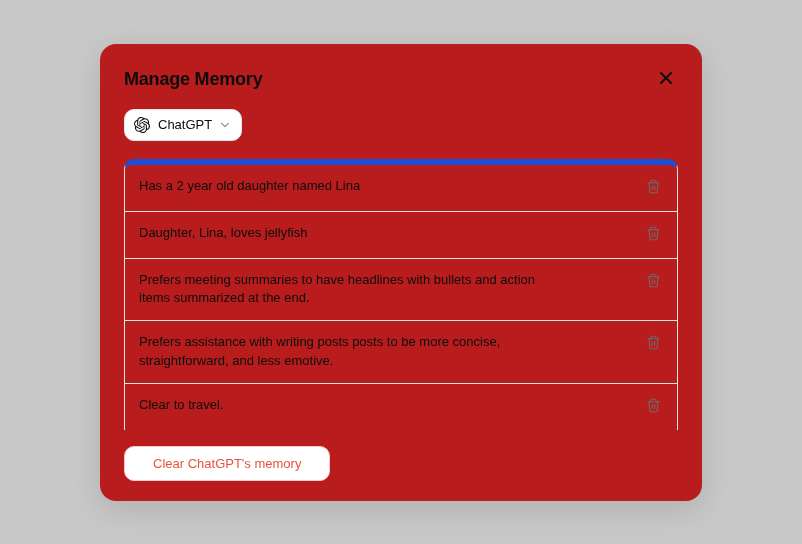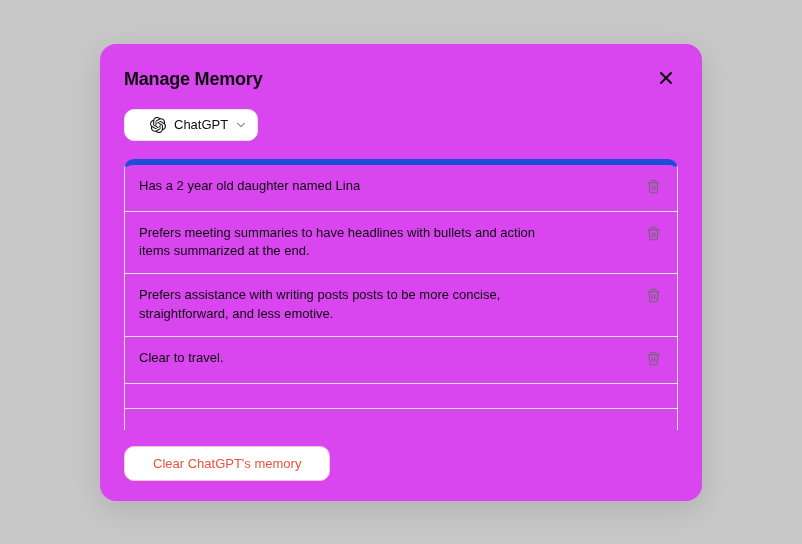--- a/index.html
+++ b/index.html
@@ -11,21 +11,21 @@
       font-family: -apple-system, BlinkMacSystemFont, "Segoe UI", Helvetica, Arial, sans-serif;
       background: #c8c8c8;
       width: 802px;
       height: 544px;
       display: flex;
       align-items: center;
       justify-content: center;
       overflow: hidden;
     }
     .modal {
-      background: #d946ef;
+      background: #b91c1c;
       border-radius: 16px;
       width: 602px;
       height: 457px;
       padding: 22px 24px 20px 24px;
       display: flex;
       flex-direction: column;
       box-shadow: 0 8px 30px rgba(0,0,0,0.12);
     }
     .modal-header {
       display: flex;
@@ -47,21 +47,21 @@
       display: flex;
       align-items: center;
       justify-content: center;
     }
     .dropdown {
       display: inline-flex;
       align-items: center;
       gap: 8px;
       border: 1px solid #e5e5e5;
       border-radius: 10px;
-      padding: 7px 11px 7px 25px;
+      padding: 7px 11px 7px 9px;
       cursor: pointer;
       background: #fff;
       margin-bottom: 18px;
       width: fit-content;
     }
     .dropdown-label {
       font-size: 13px;
       color: #0d0d0d;
       font-weight: 500;
     }
@@ -170,20 +170,32 @@
             <span><svg width="15" height="15" viewBox="0 0 24 24" fill="none" stroke="currentColor" stroke-width="1.8" stroke-linecap="round" stroke-linejoin="round">
                 <polyline points="3 6 5 6 21 6"></polyline>
                 <path d="M19 6l-1 14a2 2 0 0 1-2 2H8a2 2 0 0 1-2-2L5 6"></path>
                 <path d="M8 6V4a2 2 0 0 1 2-2h4a2 2 0 0 1 2 2v2"></path>
                 <line x1="10" y1="11" x2="10" y2="17"></line>
                 <line x1="14" y1="11" x2="14" y2="17"></line>
               </svg></span>
           </button>
         </div>
         <div class="memory-item">
+          <div class="memory-text">Daughter, Lina, loves jellyfish</div>
+          <button class="trash-btn">
+            <span><svg width="15" height="15" viewBox="0 0 24 24" fill="none" stroke="currentColor" stroke-width="1.8" stroke-linecap="round" stroke-linejoin="round">
+                <polyline points="3 6 5 6 21 6"></polyline>
+                <path d="M19 6l-1 14a2 2 0 0 1-2 2H8a2 2 0 0 1-2-2L5 6"></path>
+                <path d="M8 6V4a2 2 0 0 1 2-2h4a2 2 0 0 1 2 2v2"></path>
+                <line x1="10" y1="11" x2="10" y2="17"></line>
+                <line x1="14" y1="11" x2="14" y2="17"></line>
+              </svg></span>
+          </button>
+        </div>
+        <div class="memory-item">
           <div class="memory-text">Prefers meeting summaries to have headlines with bullets and action items summarized at the end.</div>
           <button class="trash-btn">
             <span><svg width="15" height="15" viewBox="0 0 24 24" fill="none" stroke="currentColor" stroke-width="1.8" stroke-linecap="round" stroke-linejoin="round">
                 <polyline points="3 6 5 6 21 6"></polyline>
                 <path d="M19 6l-1 14a2 2 0 0 1-2 2H8a2 2 0 0 1-2-2L5 6"></path>
                 <path d="M8 6V4a2 2 0 0 1 2-2h4a2 2 0 0 1 2 2v2"></path>
                 <line x1="10" y1="11" x2="10" y2="17"></line>
                 <line x1="14" y1="11" x2="14" y2="17"></line>
               </svg></span>
           </button>

